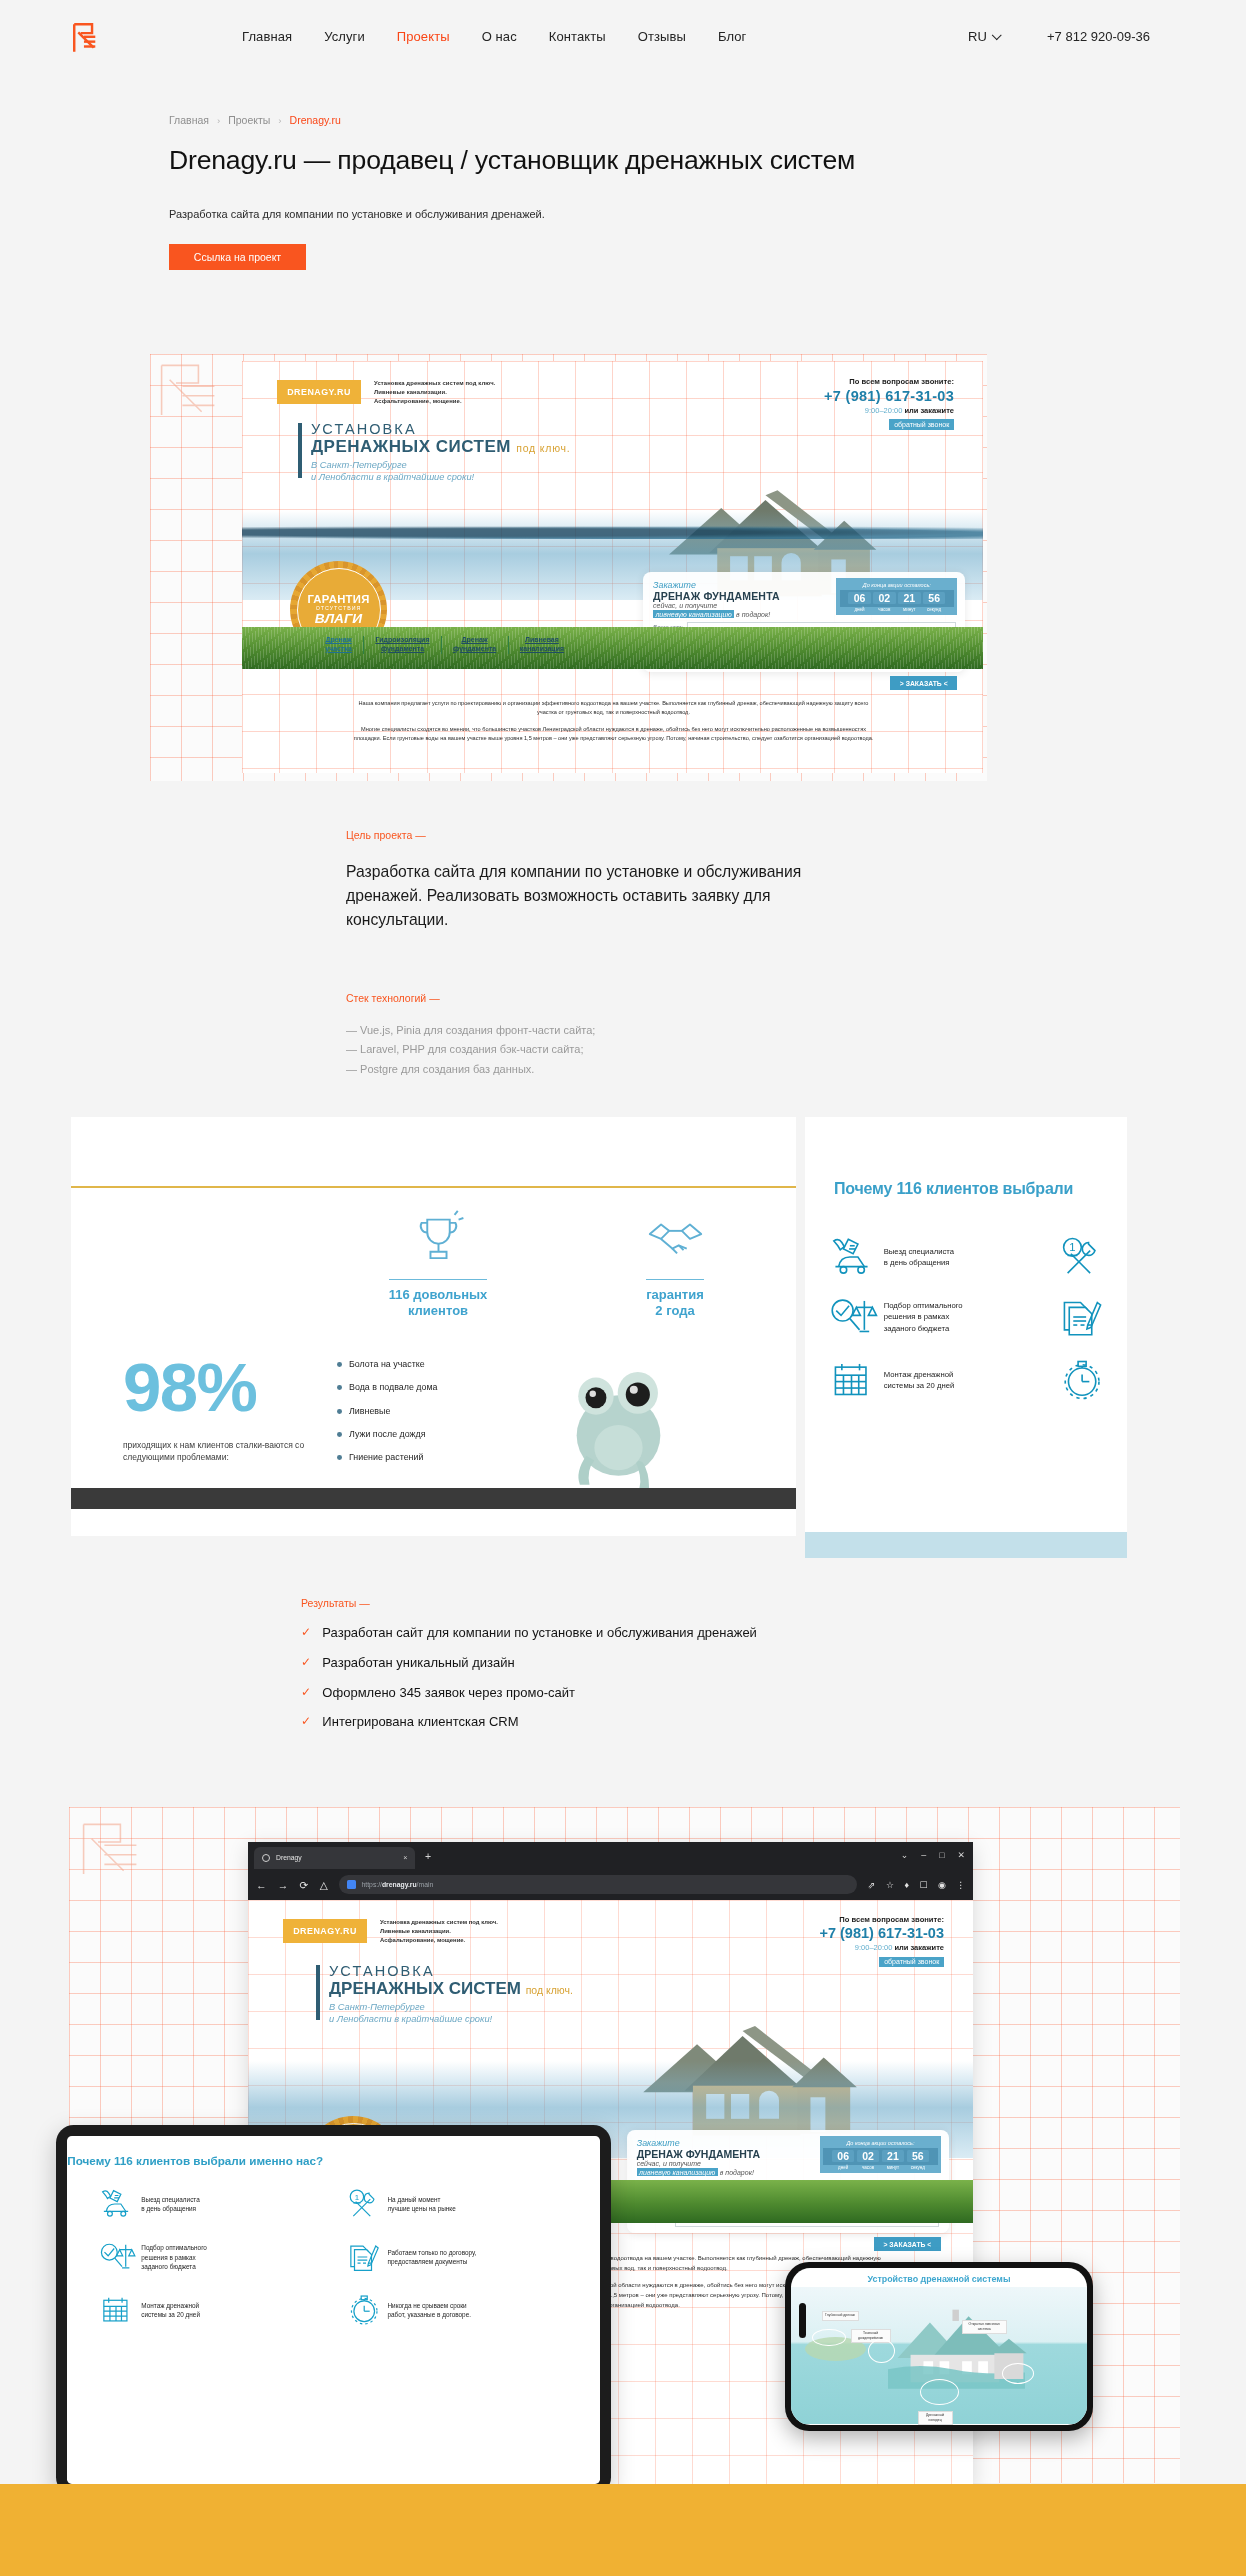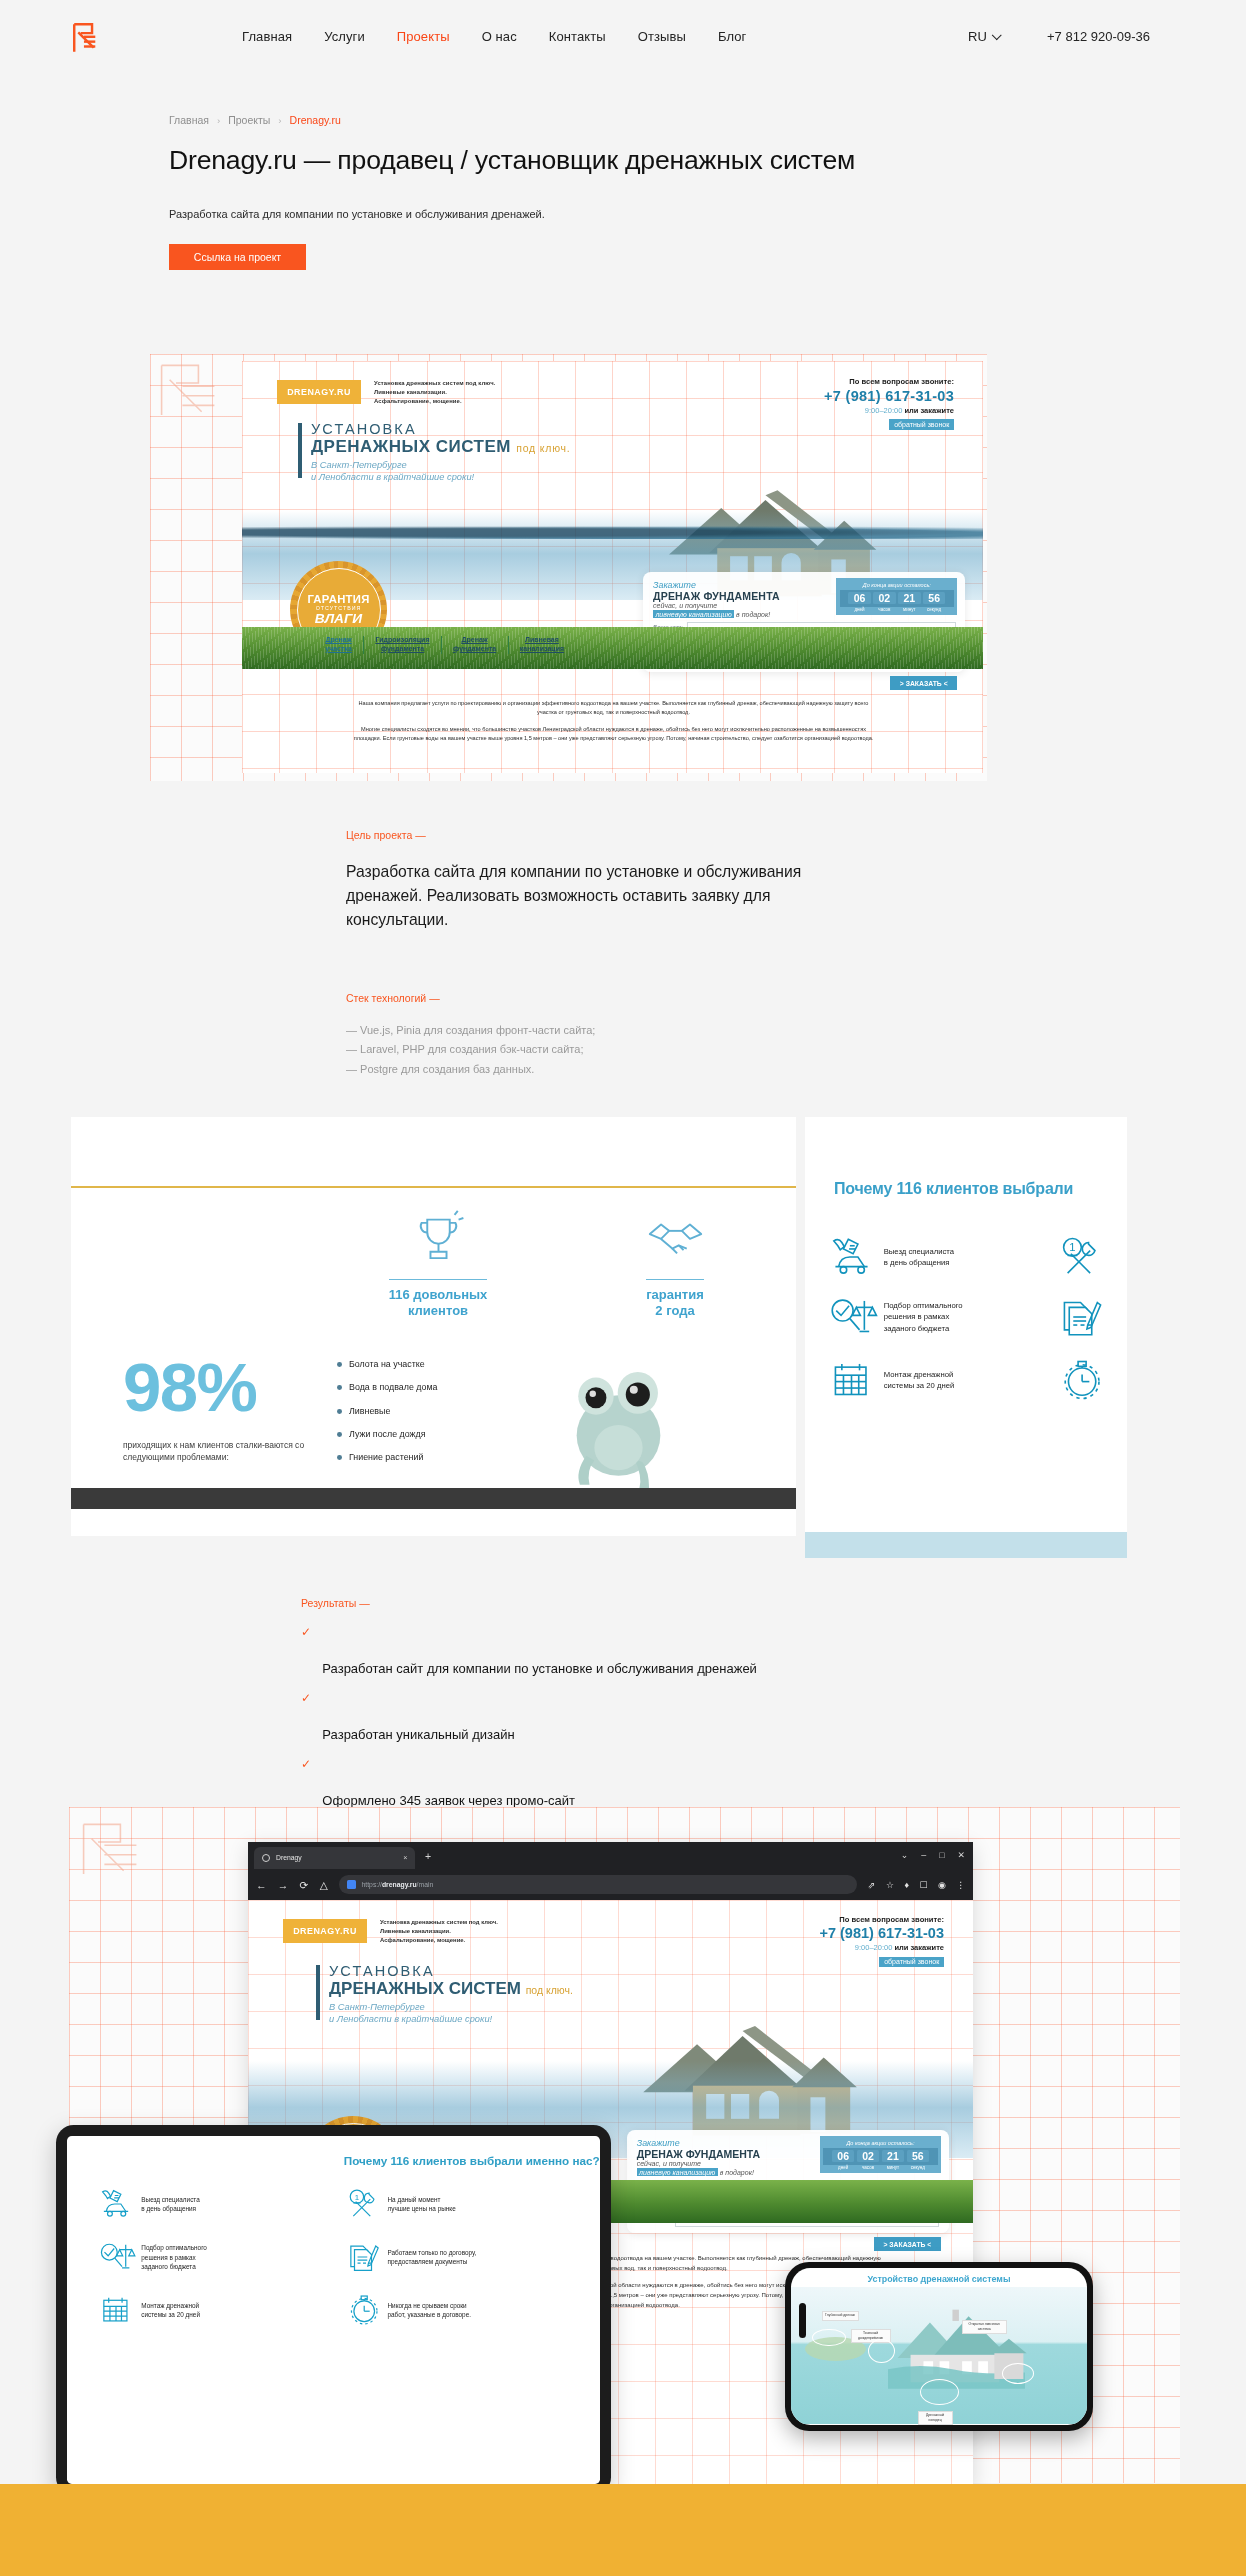--- a/index.html
+++ b/index.html
@@ -134,21 +134,21 @@
   .s3-row{position:absolute;left:24px;width:274px;display:flex;align-items:center;gap:9.7px;color:#1193bd;}
   .s3-row .tx{font-size:7.7px;line-height:11.3px;color:#232323;width:105px;}
   .s3-r1{top:119px;} .s3-r2{top:179px;} .s3-r3{top:242px;}
   .s3-foot{position:absolute;left:0;bottom:0;width:100%;height:26px;background:#c3e0ea;}
 
   
   .res-label{position:absolute;left:301px;top:1597px;font-size:10.5px;color:#f9551f;}
   .res-list{position:absolute;left:301px;top:1624px;width:612px;}
   .res-item{display:flex;gap:11.3px;align-items:flex-start;margin-bottom:11.3px;}
   .res-item .ck{color:#f9551f;font-size:12px;line-height:17.7px;flex:0 0 9.7px;}
-  .res-item .tx{font-size:13px;line-height:18.5px;color:#141414;margin-top:36px;}
+  .res-item .tx{font-size:13px;line-height:18.5px;color:#141414;}
 
   
   .browser{position:absolute;left:248px;top:1842px;width:725px;height:644px;background:#fff;overflow:hidden;
            box-shadow:0 4.8px 19.3px rgba(0,0,0,.14);}
   .bw-top{height:27px;background:#202124;display:flex;align-items:center;padding:0 6.4px;position:relative;}
   .bw-tab{display:flex;align-items:center;gap:5.6px;background:#35363a;border-radius:6.4px 6.4px 0 0;height:22.5px;padding:0 8px;min-width:161px;margin-top:4.8px;}
   .bw-tab .fav{width:8px;height:8px;border:1px solid #cfcfcf;border-radius:50%;}
   .bw-tab .tl{font-size:6.8px;color:#e4e4e4;flex:1;}
   .bw-tab .x{font-size:7.2px;color:#cfcfcf;}
   .bw-plus{color:#d6d6d6;font-size:10.5px;margin-left:9.7px;}
@@ -162,21 +162,21 @@
   .bw-url .u span{color:#9aa0a6;}
   .bw-ricons{display:flex;gap:10.5px;color:#e2e2e2;font-size:8.9px;align-items:center;}
   .bw-page{position:relative;height:586px;background:#fff;overflow:hidden;}
   .bw-grid{position:absolute;inset:0;background:
       repeating-linear-gradient(to right,rgba(250,90,50,.22) 0 0.8px,transparent 0.8px 37px),
       repeating-linear-gradient(to bottom,rgba(250,90,50,.22) 0 0.8px,transparent 0.8px 37px);}
 
   .tablet{position:absolute;left:56px;top:2125px;width:555px;height:370px;background:#1c1c1c;border-radius:17.7px;
           padding:11.3px;box-shadow:0 8px 24px rgba(0,0,0,.22);}
   .tb-screen{width:100%;height:100%;background:#fff;border-radius:4.8px;overflow:hidden;position:relative;}
-  .tb-title{position:absolute;left:0;right:0;top:17.7px;text-align:right;font-size:11.7px;font-weight:700;color:#2f9fc6;}
+  .tb-title{position:absolute;left:0;right:0;top:17.7px;text-align:left;font-size:11.7px;font-weight:700;color:#2f9fc6;}
   .tb-grid{position:absolute;left:32px;top:52px;right:32px;display:grid;grid-template-columns:1fr 1fr;gap:21px 24px;}
   .tb-cell{display:flex;gap:8px;align-items:center;color:#17a0c9;}
   .tb-cell .tx{font-size:6.4px;line-height:9.3px;color:#1d1d1d;}
   .tb-foot{position:absolute;left:0;right:0;bottom:0;height:77px;background:#c9e3ec;}
   .tb-foot .fl{position:absolute;left:22.5px;top:17.7px;width:145px;background:#fff;padding:6.4px 8px;font-size:7.2px;line-height:11.3px;color:#1b1b1b;}
   .tb-foot .ff{position:absolute;left:185px;top:21px;font-size:6px;color:#2b2b2b;}
   .tb-foot .ff .r{display:flex;align-items:center;gap:4.8px;margin-bottom:7.2px;}
   .tb-foot .ff .ip{width:105px;height:10.5px;background:#fff;}
   .tb-foot .btn{position:absolute;right:55px;top:19.3px;background:#fff;color:#2f9fc6;font-size:11.3px;font-weight:700;padding:6.4px 13px;}
 

